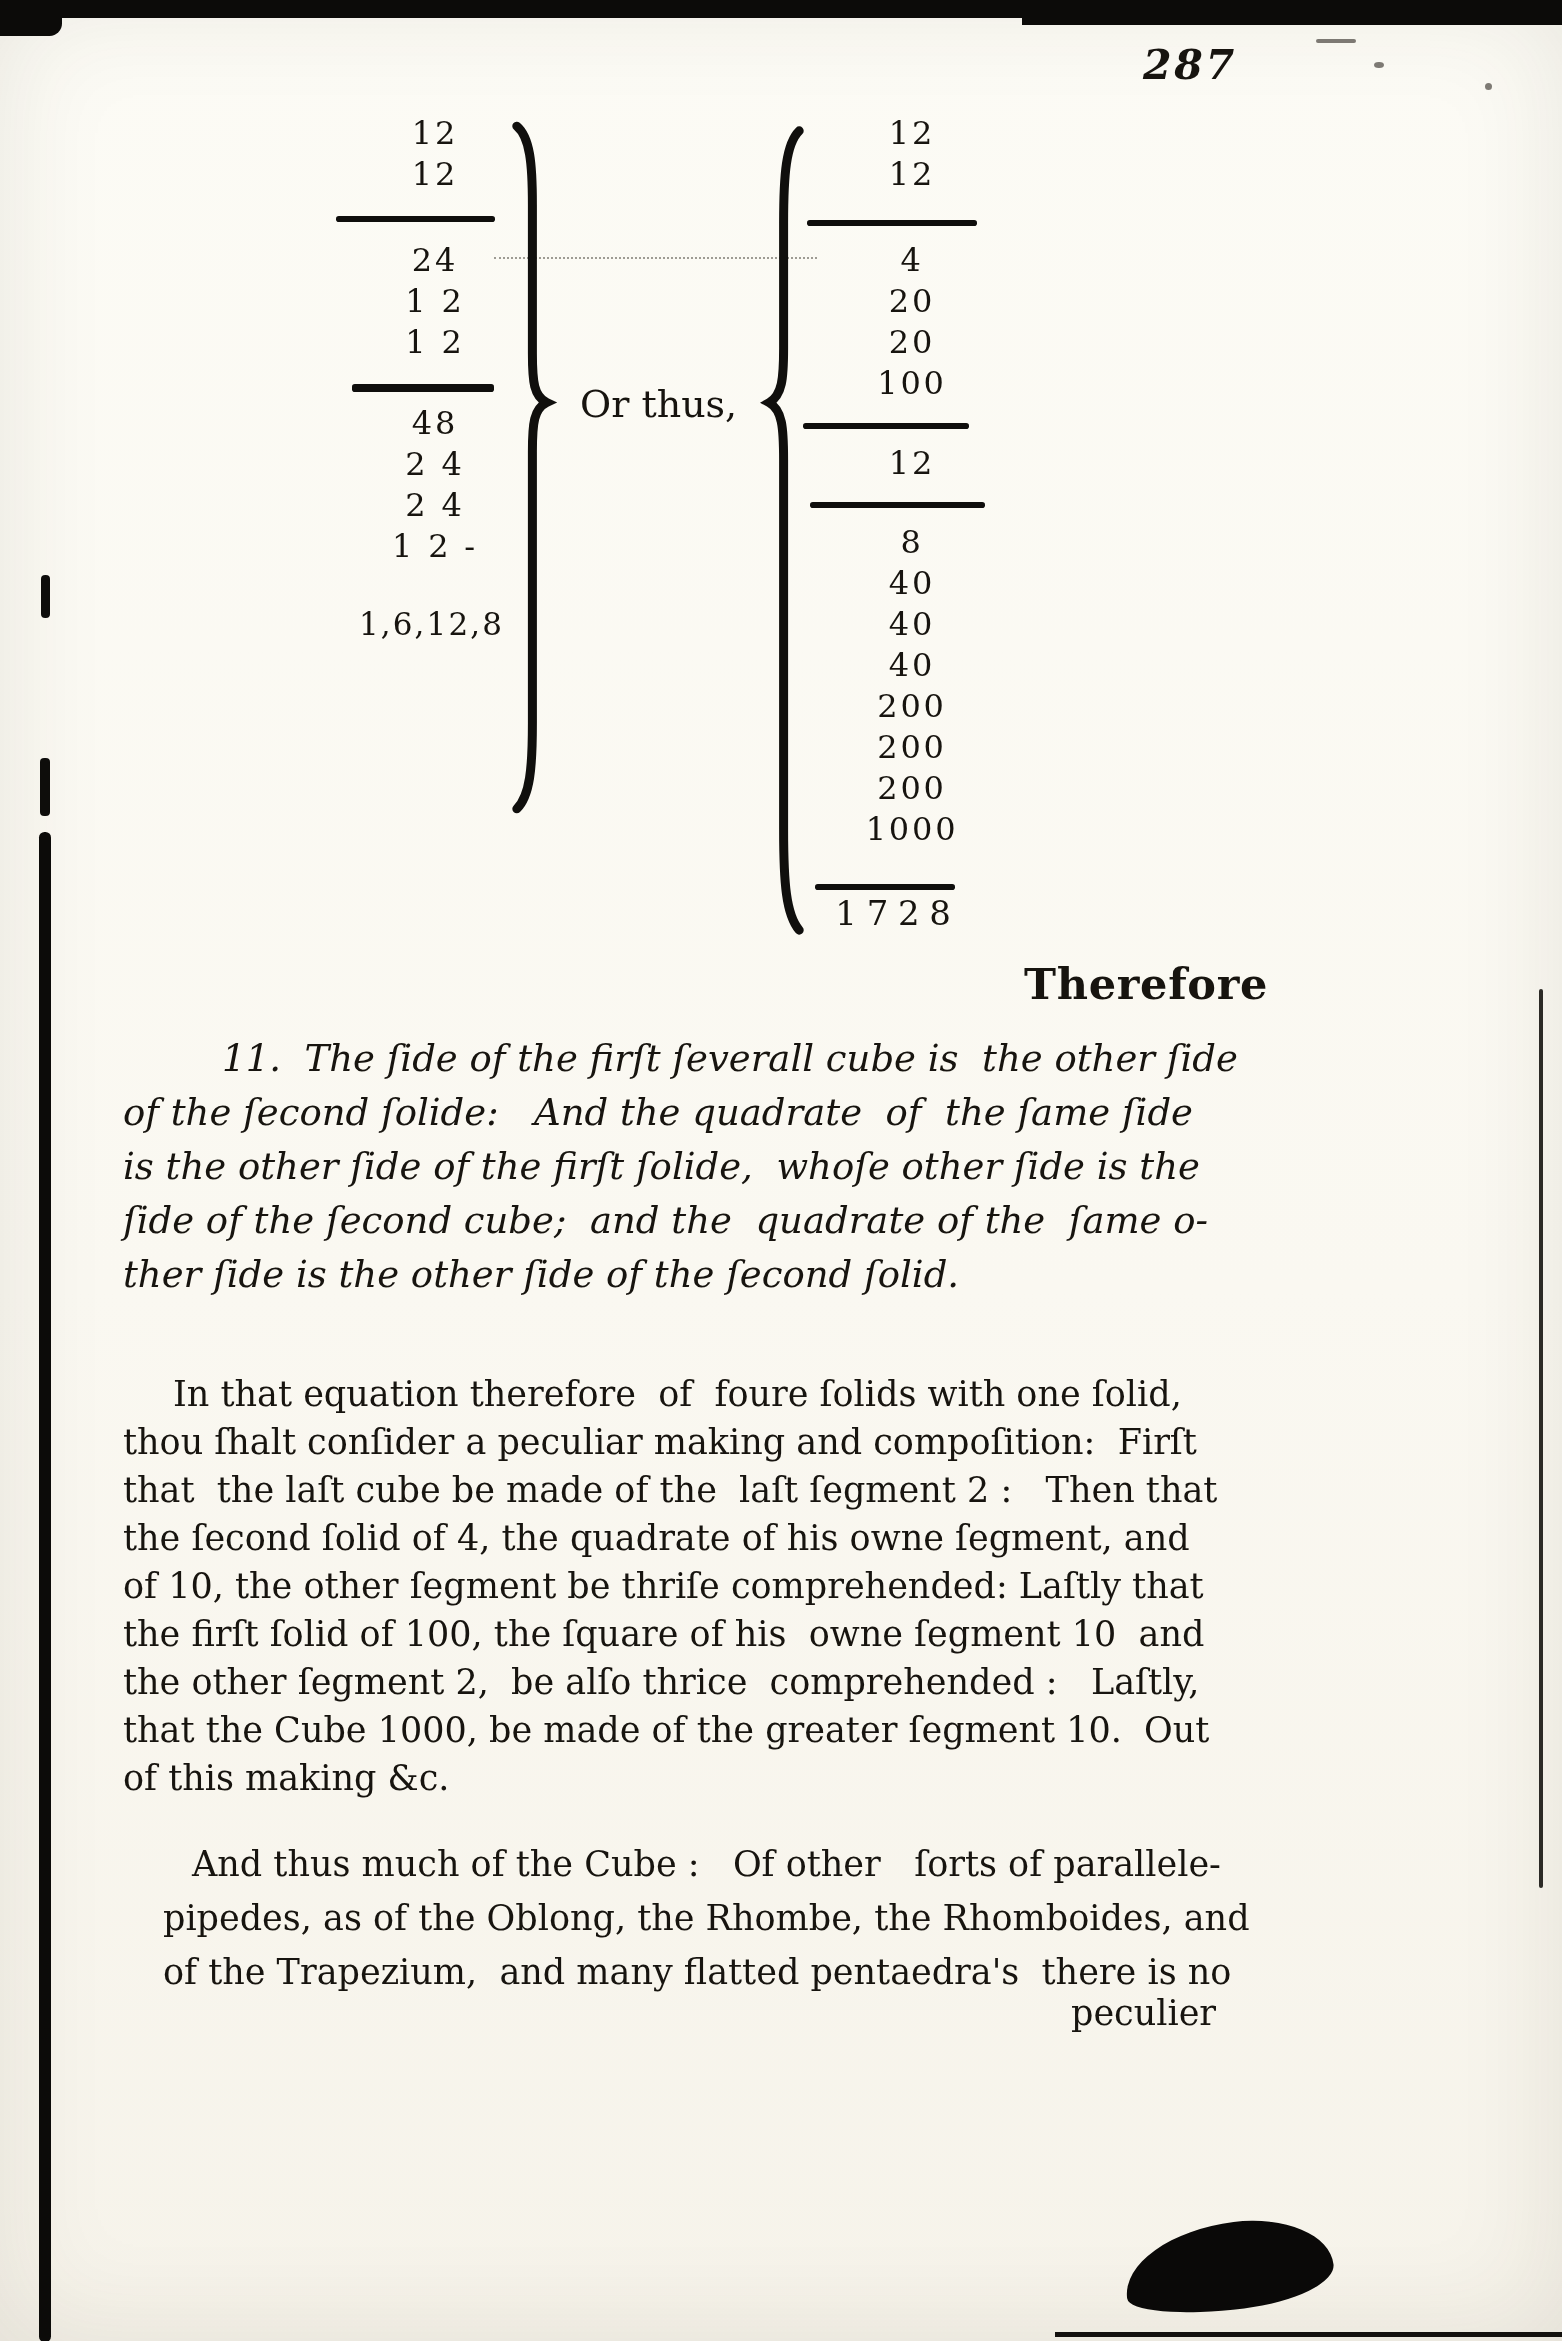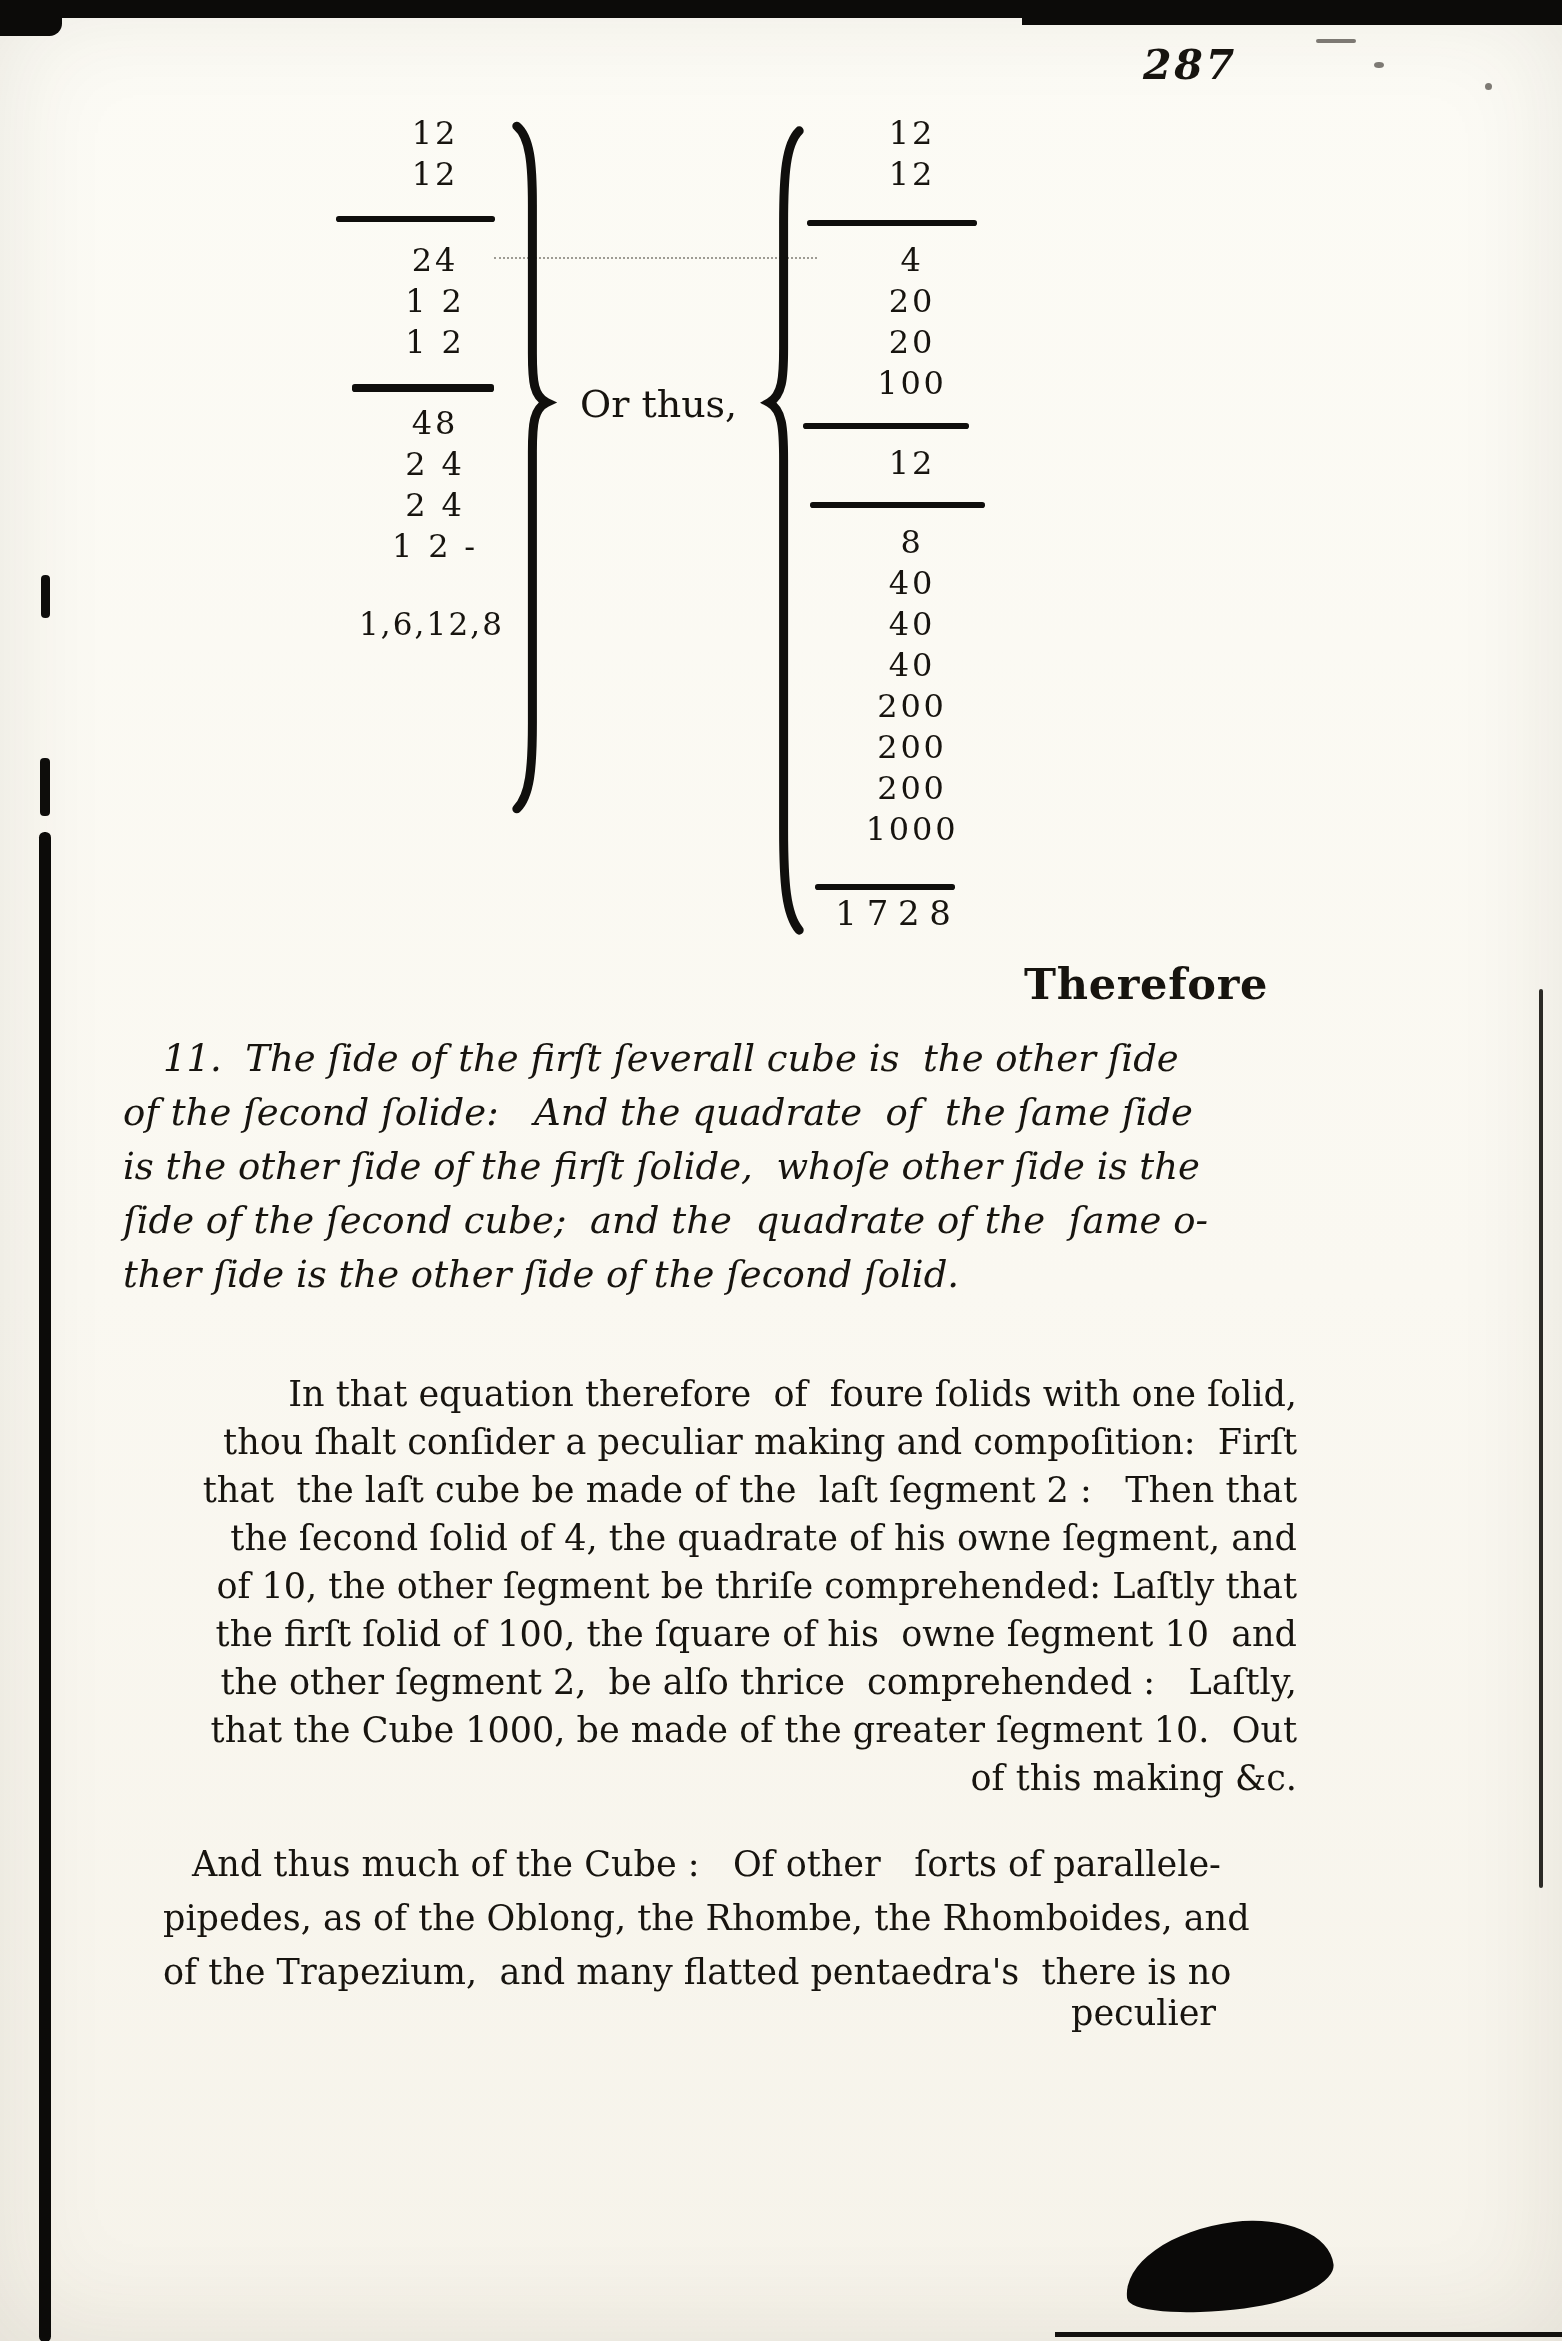--- a/index.html
+++ b/index.html
@@ -61,23 +61,23 @@
   .result-row { font-size:31px; letter-spacing:2.1px; }
   .total-row { font-size:34px; letter-spacing:9.7px; }
 
   
   .therefore {
     position:absolute; left:992px; top:959px;
     font-size:43px; font-weight:bold; letter-spacing:0.7px;margin-left:32px;
   }
   .prop { position:absolute; left:123px; top:1032px; width:1174px; font-style:italic; font-size:37px; }
   .prop .line { height:54px; line-height:54px; white-space:pre; }
-  .prop .line:first-child { padding-left:40px; }
+  .prop .line:first-child { padding-left:40px;text-align:center; }
   .para1 { position:absolute; left:123px; top:1370px; width:1174px; font-size:35px; }
-  .para1 .line { height:48px; line-height:48px; white-space:pre;text-align:right; }
+  .para1 .line { height:48px; line-height:48px; white-space:pre; }
   .para1 .line:first-child { padding-left:50px; }
   .para2 { position:absolute; left:123px; top:1837px; width:1174px; font-size:35px;margin-left:40px; }
   .para2 .line { height:54px; line-height:54px; white-space:pre; }
   .para2 .line:first-child { padding-left:29px; }
   .catchword { position:absolute; left:1071px; top:1993px; font-size:35px; }
 </style>
 </head>
 <body>
 
 <div class="page">

